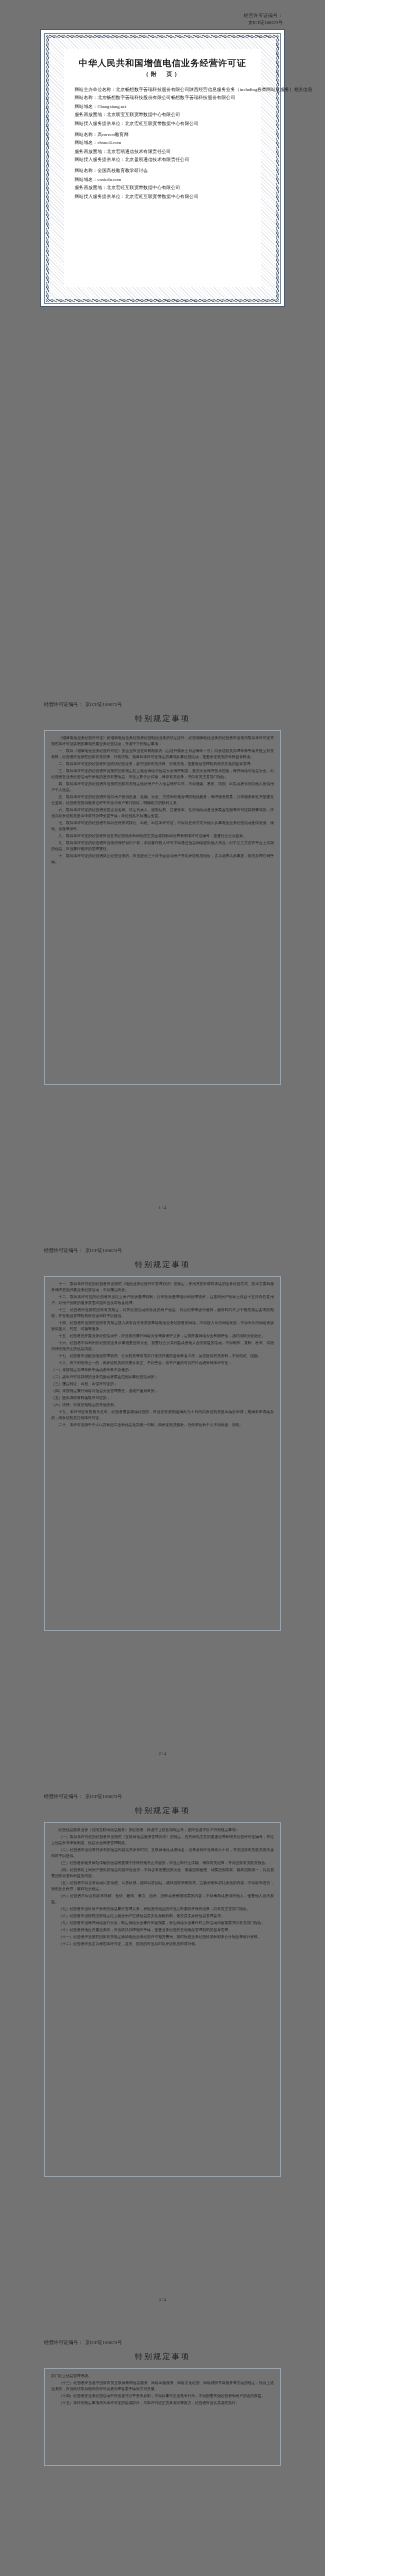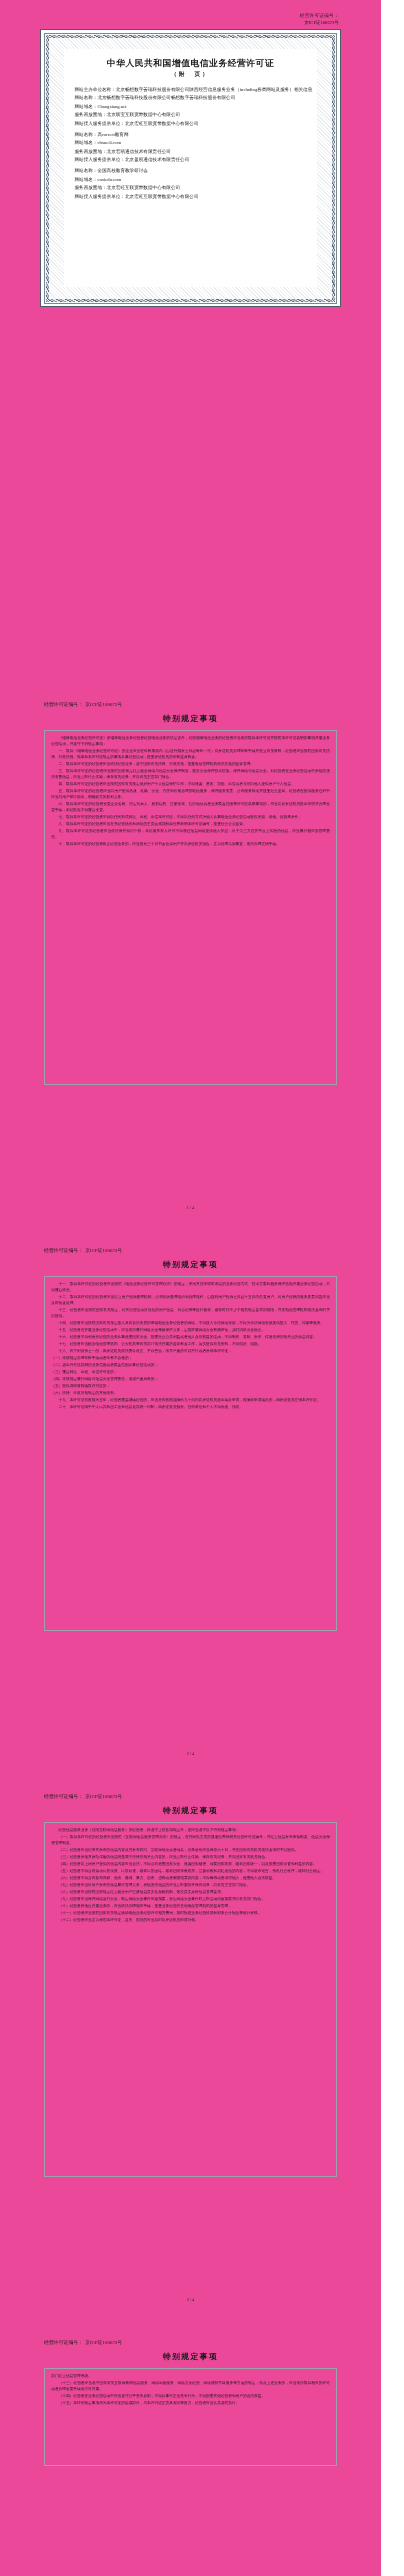--- a/index.html
+++ b/index.html
@@ -7,23 +7,23 @@
     padding: 0;
     background: #ffffff;
   }
   body {
     width: 405px;
     font-family: "Liberation Serif", "DejaVu Serif", serif;
     color: #1a1a1a;
   }
   .page {
     position: relative;
-    width: 381px;
-    box-sizing: border-box;
-    background: #ec4899;
+    width: 325px;
+    box-sizing: border-box;
+    background: #737373;
     padding: 0 0 0 0;
     margin: 0;
   }
   
   .p1 {
     height: 685px;
     padding: 13.4px 40px 0 40px;
   }
   .cert-header {
     font-size: 4.6px;
@@ -106,21 +106,21 @@
     display: flex;
     align-items: baseline;
     font-size: 4.9px;
     margin-bottom: 7.2px;
   }
   .tp-head .lbl { margin-right: 2.1px; }
   .tp-head .num { }
   .tp-title {
     text-align: center;
     font-size: 7.7px;
-    font-weight: bold;
+    font-weight: normal;
     letter-spacing: 1.5px;
     margin: 1px 0 6.2px 0;
   }
   .tp-box {
     border: 0.5px solid #9aa3ac;
     padding: 5.2px 6.2px 6.2px 6.2px;
     min-height: 355px;
     box-sizing: border-box;
   }
   .tp-box p {

